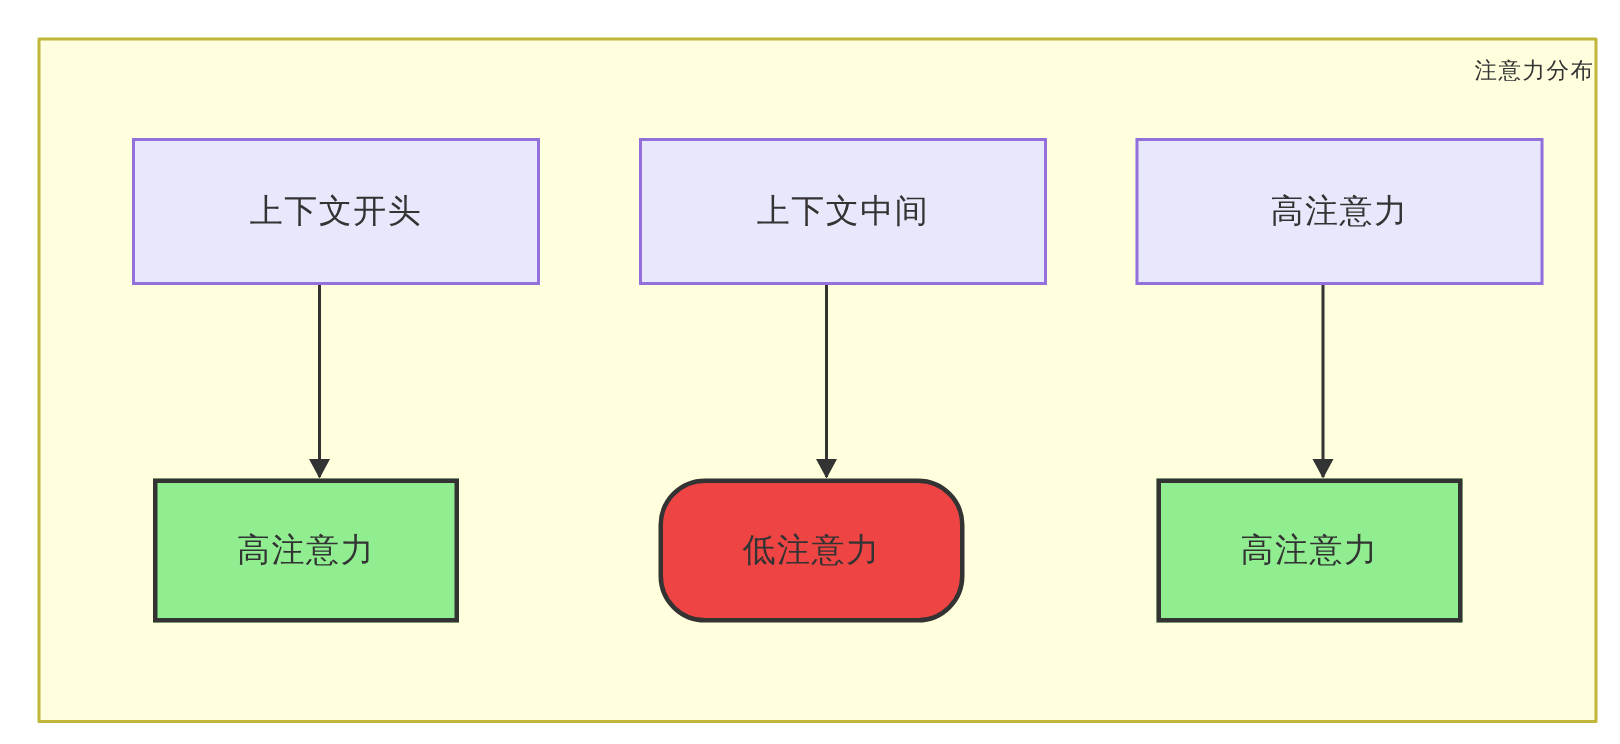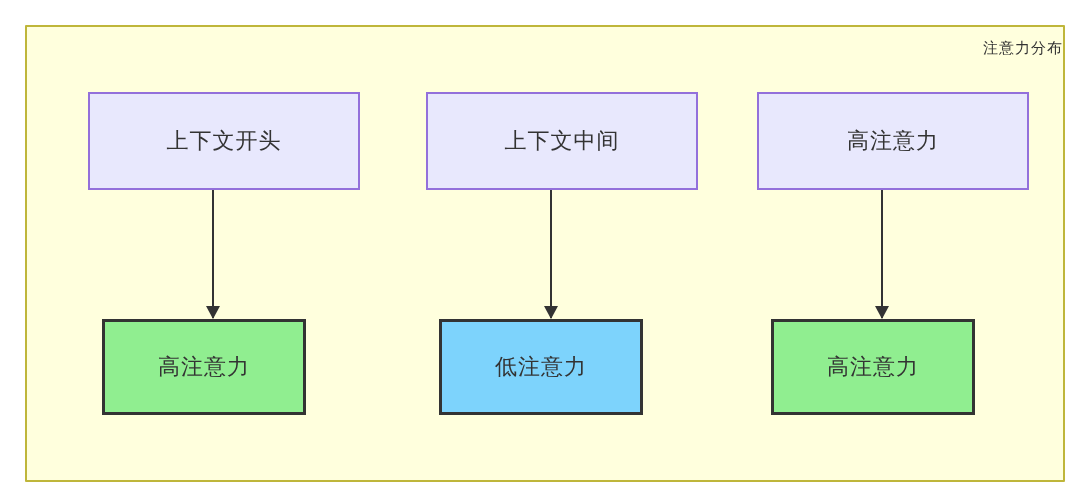--- a/index.html
+++ b/index.html
@@ -66,21 +66,21 @@
     height: 98px;
   }
 
   .node.attn {
     width: 204px;
     height: 96px;
     border: 3px solid #333333;
   }
 
   .node.attn.high { background: #90ee90; }
-  .node.attn.low  { background: #7dd3fc; }
+  .node.attn.low  { background: #ef4444; border-radius: 31px; }
 
   
   .edge {
     position: absolute;
     width: 18px;
   }
   .edge .shaft {
     position: absolute;
     left: 8px;
     top: 0;

